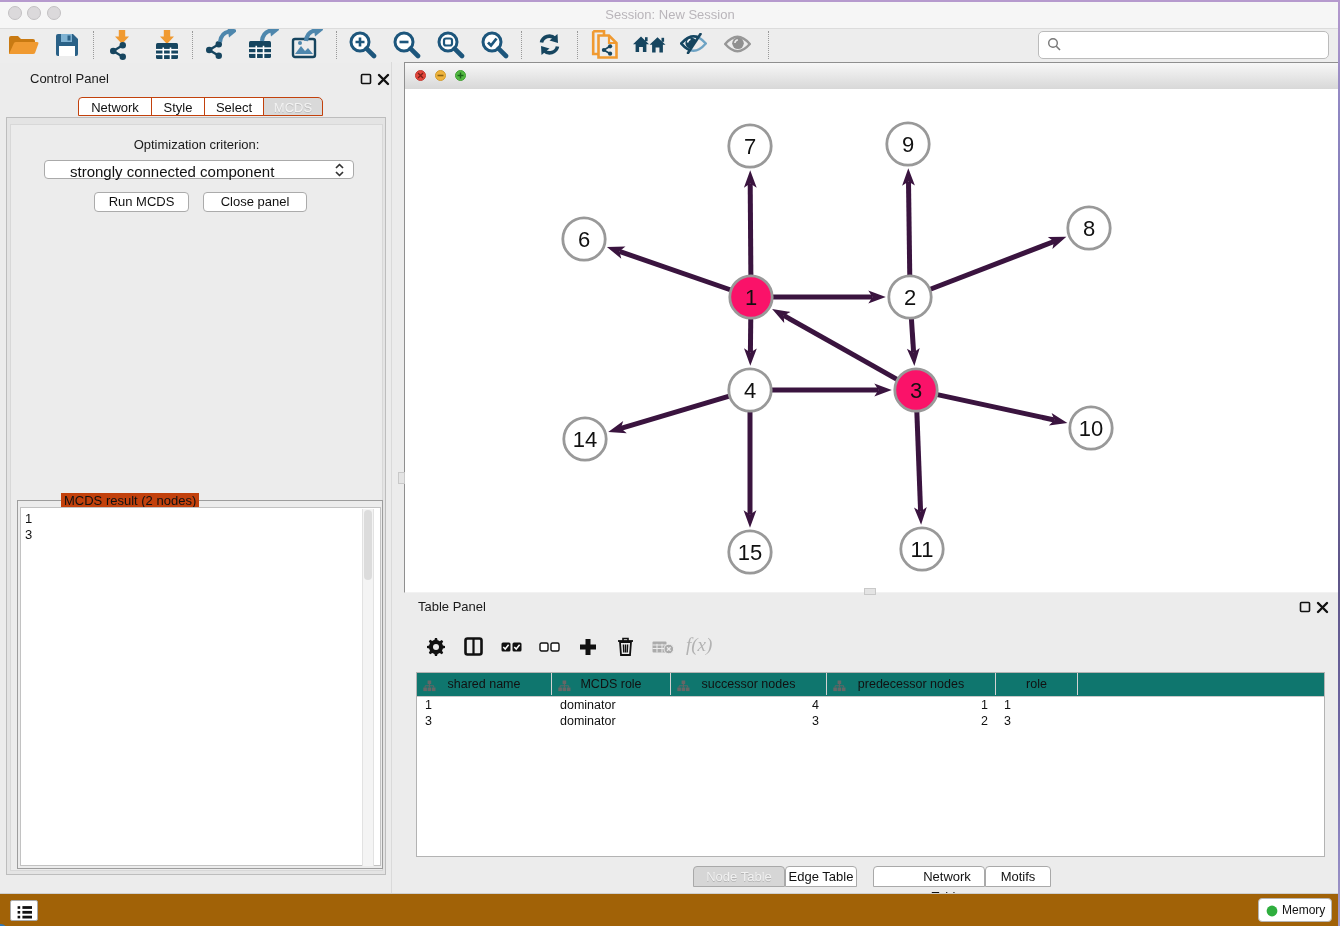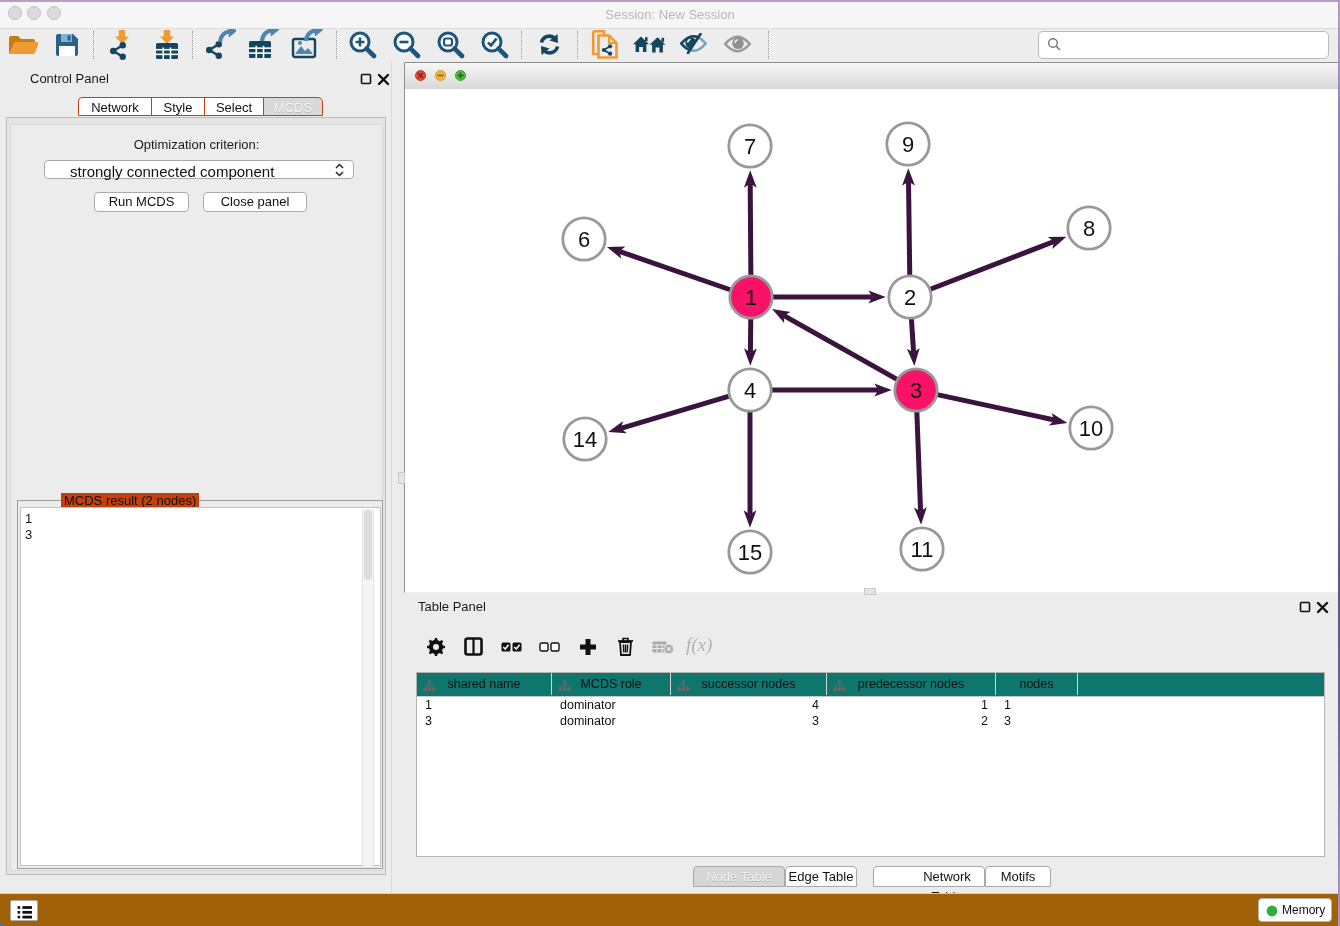--- a/index.html
+++ b/index.html
@@ -426,21 +426,21 @@
             <g stroke="#666" stroke-width="1">
               <line x1="6.4" y1="4" x2="6.4" y2="7.5"></line>
               <line x1="2.1" y1="5.8" x2="10.7" y2="5.8"></line>
               <line x1="2.1" y1="5.8" x2="2.1" y2="7.5"></line>
               <line x1="10.7" y1="5.8" x2="10.7" y2="7.5"></line>
             </g>
           </svg></span>
         <div class="hlabel">predecessor nodes</div>
       </div>
 <div class="hcell" style="left:579px;width:82px;">
-        <div class="hlabel">nodes</div>
+        <div class="hlabel">role</div>
       </div>
 </div>
 <div class="trow" style="left:8px;top:25px;">1</div>
 <div class="trow" style="left:143px;top:25px;">dominator</div>
 <div class="trow" style="left:254px;top:25px;width:148px;text-align:right;">4</div>
 <div class="trow" style="left:410px;top:25px;width:161px;text-align:right;">1</div>
 <div class="trow" style="left:587px;top:25px;">1</div>
 <div class="trow" style="left:8px;top:41px;">3</div>
 <div class="trow" style="left:143px;top:41px;">dominator</div>
 <div class="trow" style="left:254px;top:41px;width:148px;text-align:right;">3</div>

